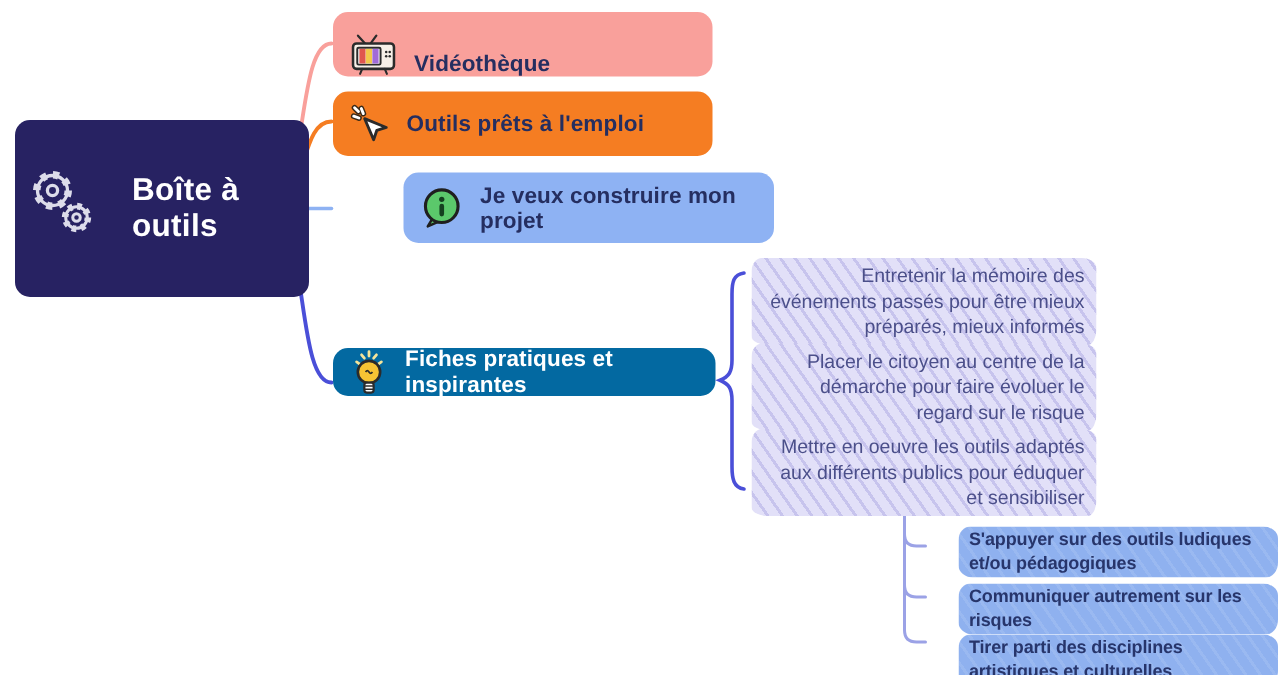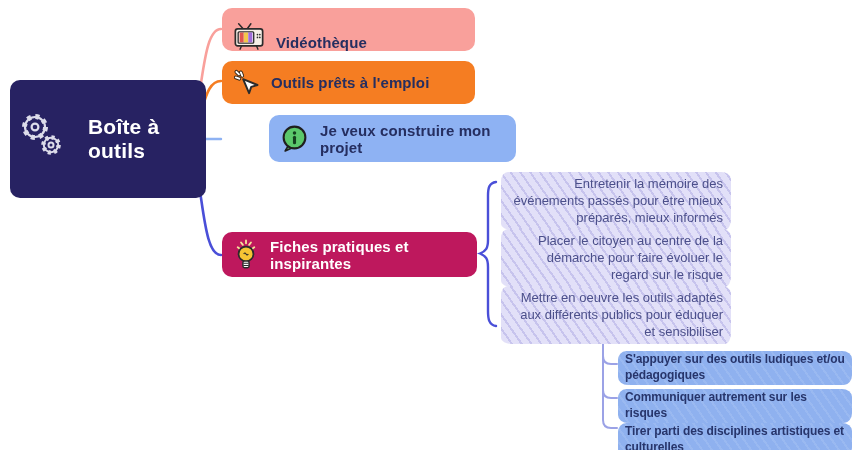--- a/index.html
+++ b/index.html
@@ -19,38 +19,38 @@
 
   
   .branch{
     display:flex;align-items:center;border-radius:10px;padding-left:11px;
   }
   .branch .icon{flex:0 0 auto;display:flex;align-items:center;justify-content:center;margin-right:11px;}
   .branch .blabel{font-size:15px;font-weight:bold;color:#252e60;letter-spacing:.1px;}
   .branch1{left:222px;top:8px;width:253px;height:43px;background:#f9a09b;align-items:flex-end;}
   .branch2{left:222px;top:61px;width:253px;height:43px;background:#f57d22;align-items:center;}
   .branch3{left:222px;top:115px;width:247px;height:47px;background:#8eb2f3;margin-left:47px;}
-  .branch4{left:222px;top:232px;width:255px;height:45px;background:#be185d;}
+  .branch4{left:222px;top:232px;width:255px;height:32px;background:#0369a1;}
   .branch4 .blabel{color:#ffffff;}
 
   
   .note{
     left:501px;width:230px;padding:3px 8px 4px 8px;
     background:#e2e0f8;
     background-image:repeating-linear-gradient(55deg, rgba(166,161,224,.45) 0 2px, rgba(0,0,0,0) 2px 8px);
     border-radius:7px 10px 6px 11px / 9px 7px 11px 6px;
     color:#4b4f8a;font-size:13px;line-height:17px;text-align:right;
   }
   .note1{top:172px;}
   .note2{top:229px;}
   .note3{top:286px;}
 
   
   .sub{
-    left:618px;width:fit-content;max-width:238px;padding:1px 7px 2px 7px;
+    left:639px;width:fit-content;max-width:238px;padding:1px 7px 2px 7px;
     background:#8fb1ef;
     background-image:repeating-linear-gradient(55deg, rgba(255,255,255,.10) 0 2px, rgba(0,0,0,0) 2px 8px);
     border-radius:8px 10px 8px 10px / 9px 8px 10px 8px;
     color:#27356b;font-size:12px;font-weight:bold;line-height:15.5px;letter-spacing:-0.1px;
   }
   .sub1{top:351px;}
   .sub2{top:389px;}
   .sub3{top:411px;margin-top:12px;}
 </style>
 </head>

